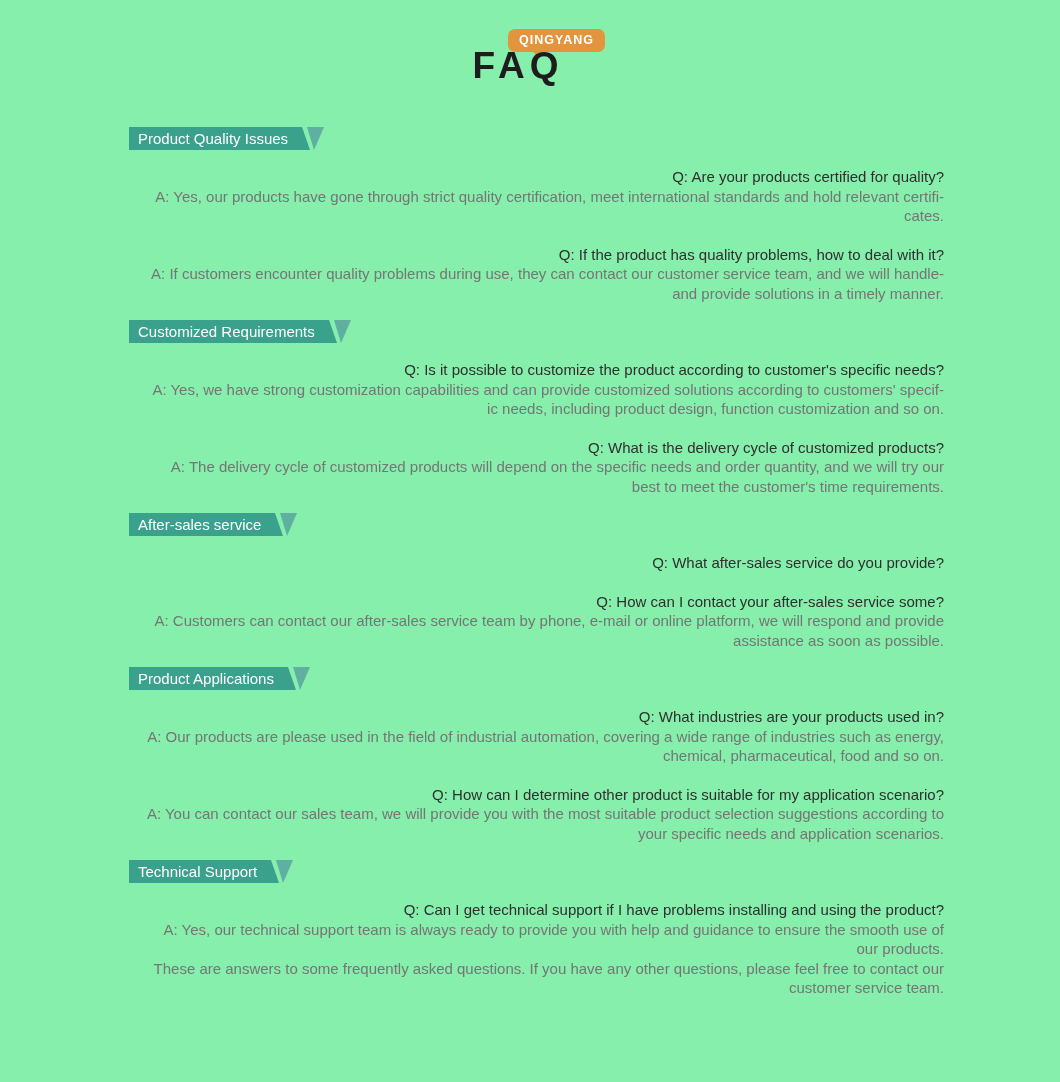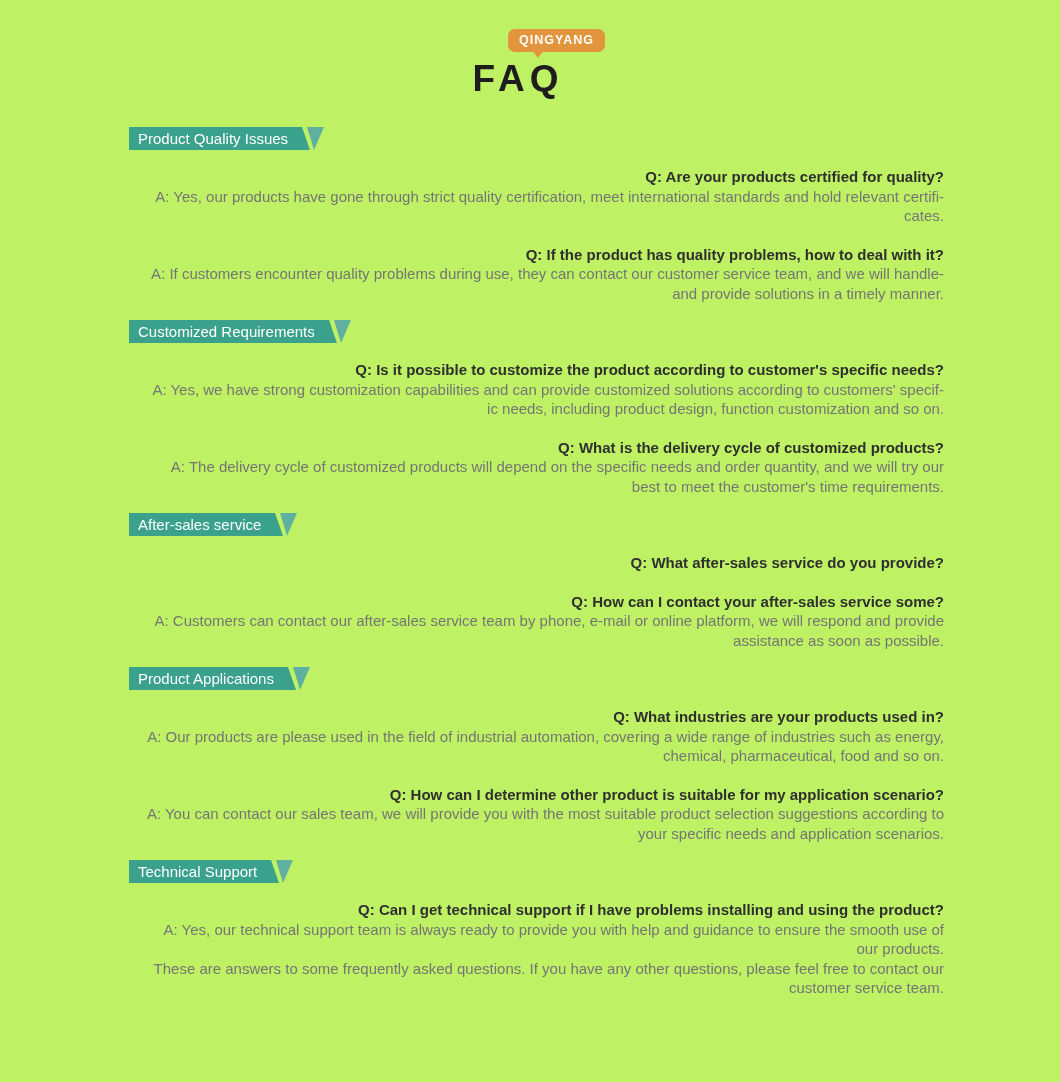--- a/index.html
+++ b/index.html
@@ -5,21 +5,21 @@
   html, body {
     margin: 0;
     padding: 0;
     background: #ffffff;
     font-family: "Liberation Sans", "DejaVu Sans", sans-serif;
   }
   .page {
     width: 1060px;
     height: 1082px;
     margin: 0 auto;
-    background: #bef264;
+    background: #86efac;
     overflow: hidden;
     position: relative;
   }
 
   
   .header {
     padding-top: 29px;
     text-align: center;
     position: relative;
     height: 62px;
@@ -48,21 +48,21 @@
     bottom: -6px;
     width: 0;
     height: 0;
     border-left: 6px solid transparent;
     border-right: 6px solid transparent;
     border-top: 8px solid var(--badge, #e2953d);
     border-radius: 2px;
   }
   .page-title {
     position: absolute;
-    top: 60px;
+    top: 47px;
     left: 50%;
     transform: translateX(-50%) translateX(-12px);
     font-size: 37px;
     font-weight: bold;
     letter-spacing: 5px;
     color: #1d1d1d;
     line-height: 1;
   }
 
   
@@ -91,21 +91,21 @@
   .ribbon-tail { display: block; height: 23px; }
   .tail-a { fill: var(--ribbon, #3aa18d); }
   .tail-b { fill: var(--ribbon-tail, #5fb0a0); }
 
   
   .qa { margin-bottom: 19px; }
   .qas .qa:last-child { margin-bottom: 0; }
   .faq-section { padding-bottom: 17px; }
   .q {
     font-size: 15px;
-    font-weight: bold;
+    font-weight: normal;
     color: var(--qcolor, #2f2f2f);
     line-height: 19.5px;
     white-space: pre-line;
   }
   .a {
     font-size: 15px;
     font-weight: normal;
     color: var(--acolor, #757575);
     line-height: 19.5px;
     white-space: pre-line;

